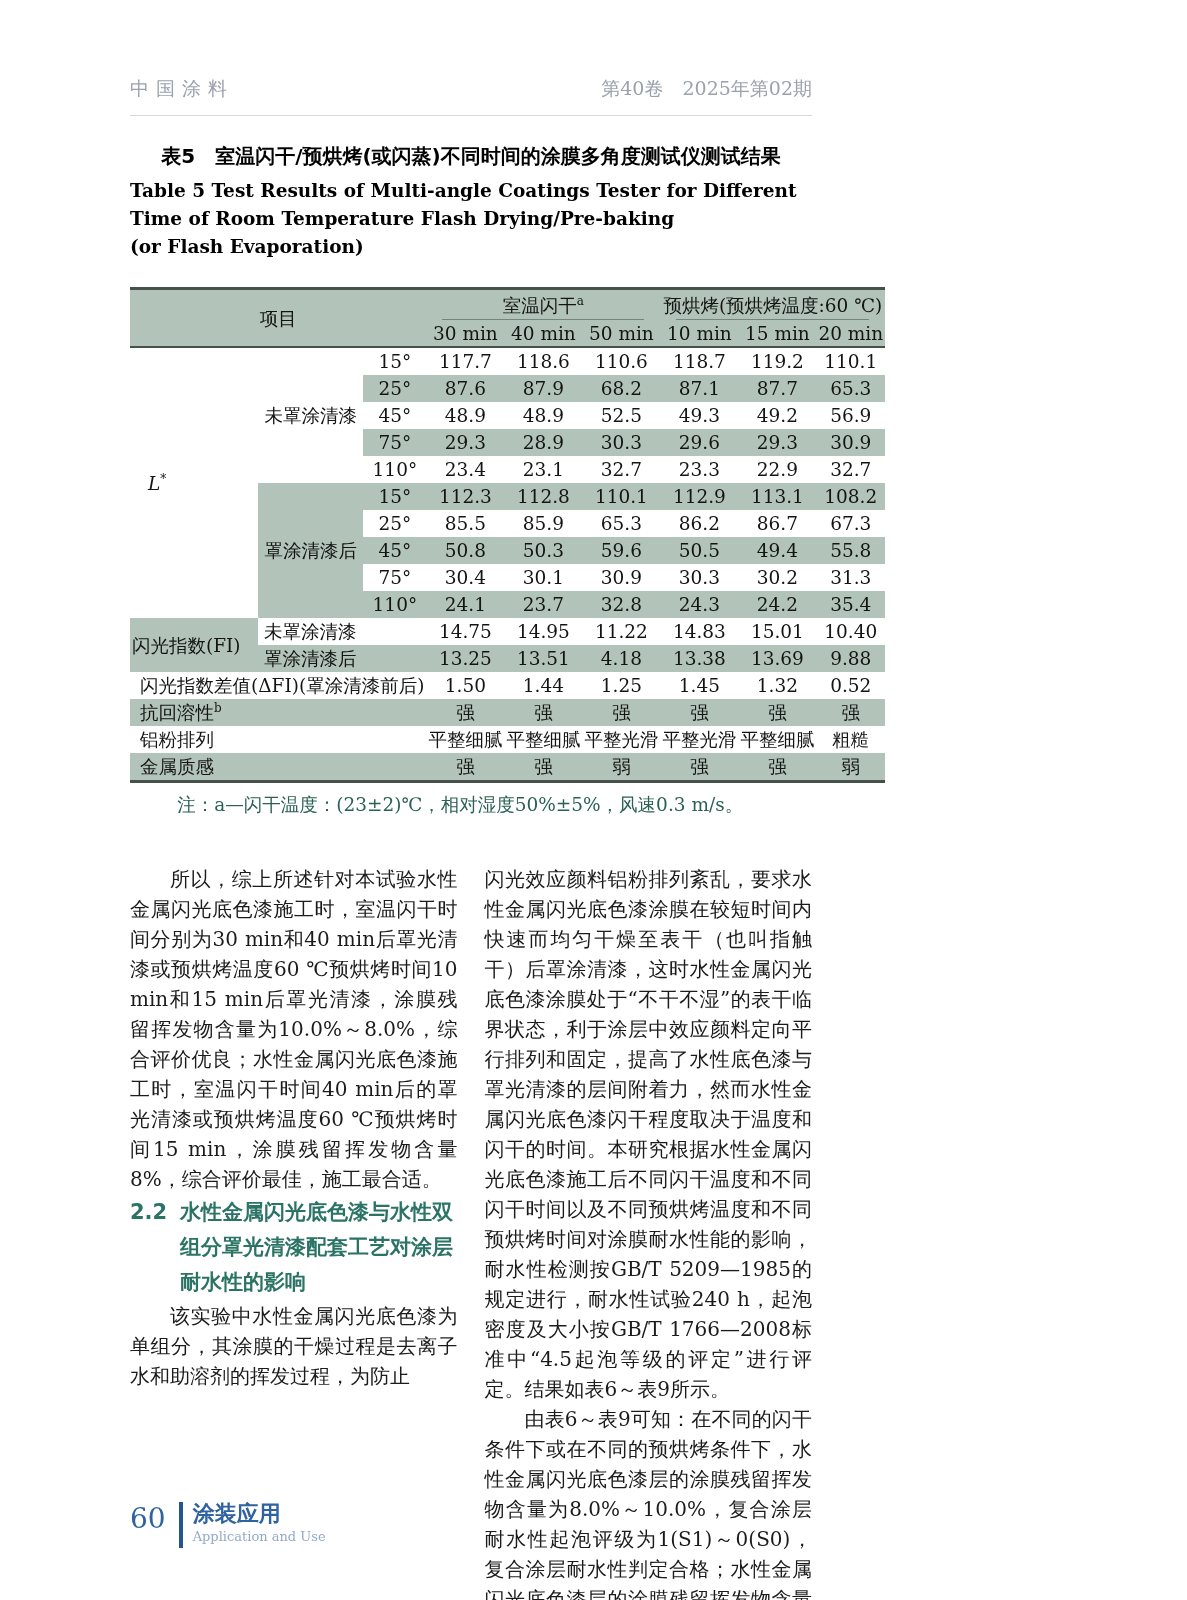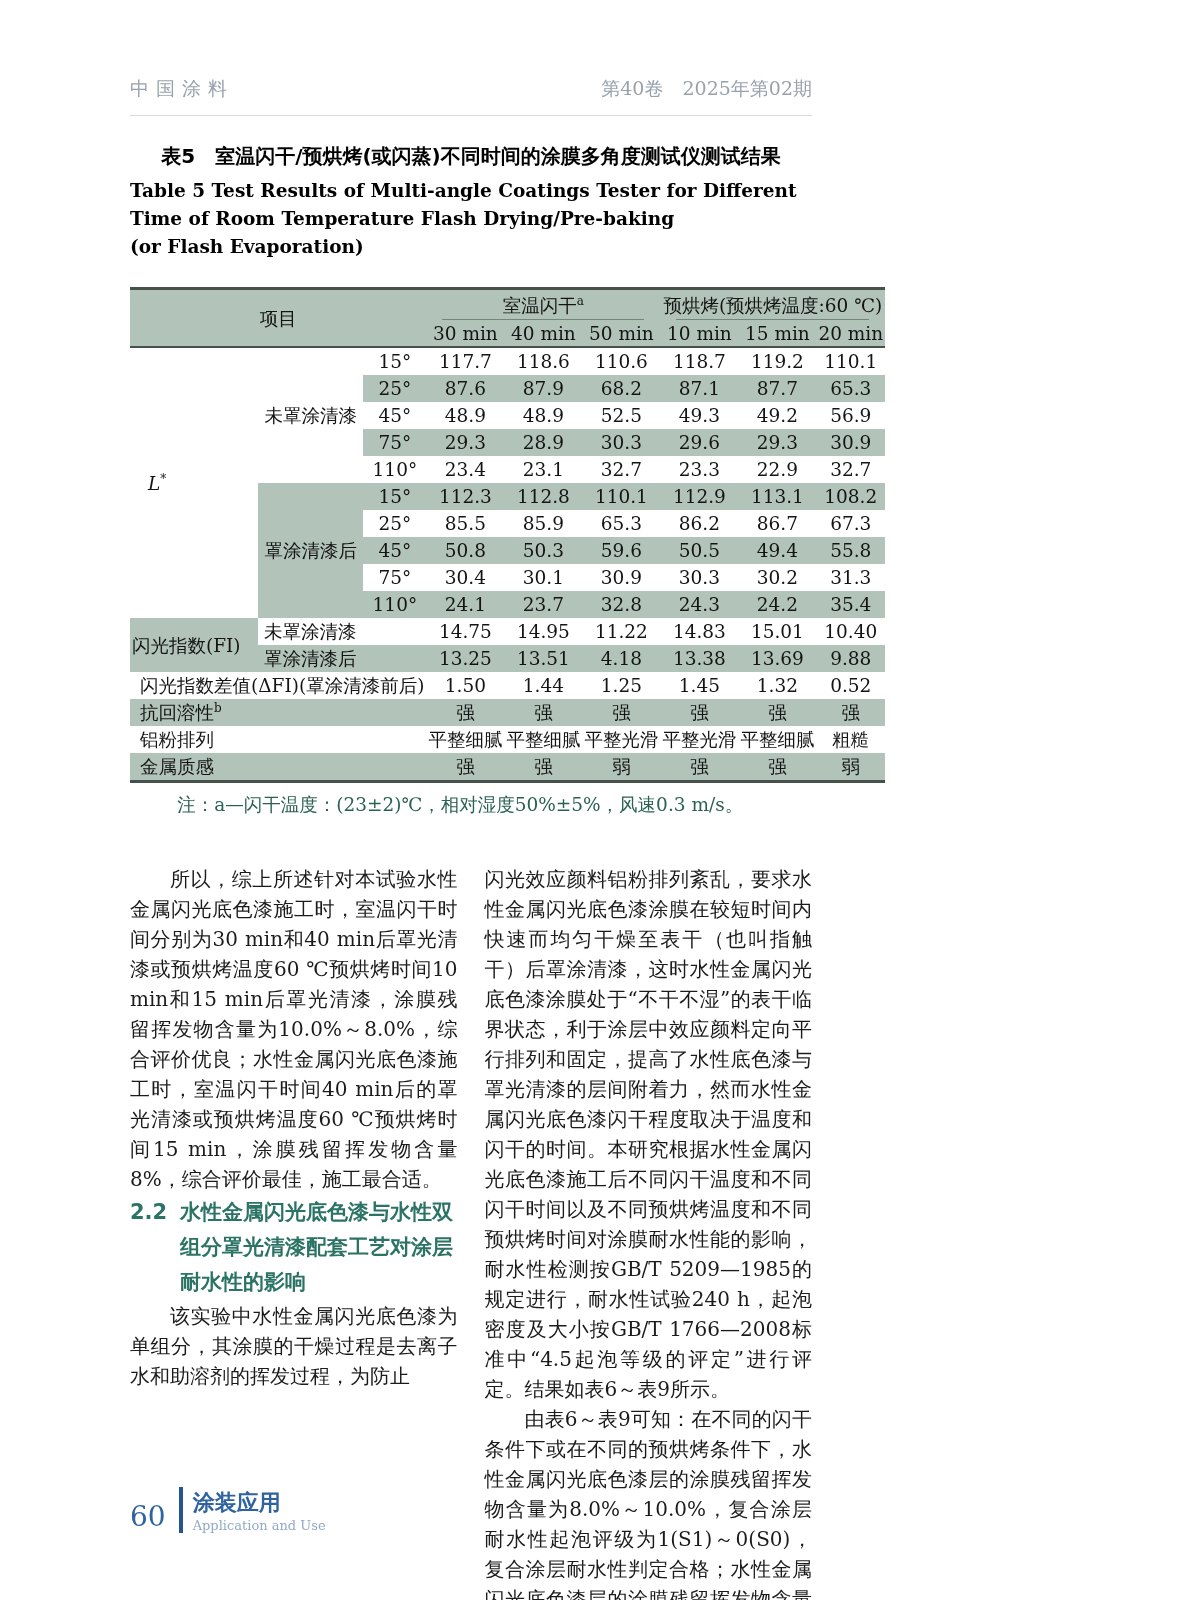--- a/index.html
+++ b/index.html
@@ -85,22 +85,22 @@
     font-family:"DejaVu Sans", sans-serif;
     font-weight:bold; font-size:21px; line-height:35px;
     margin:1px 0;
     text-align:left;
   }
   .sec-num { width:50px; flex:none; }
   .sec-text { flex:1; }
 
   
   .page-footer {
-    position:absolute; left:130px; bottom:67px;
-    display:flex; align-items:flex-end;
+    position:absolute; left:130px; bottom:52px;
+    display:flex; align-items:flex-start;
   }
   .page-num { font-size:28px; color:#2f639f; margin-right:13px; }
   .footer-bar { width:4px; height:46px; background:#24558e; margin-right:10px; }
   .footer-zh {
     font-family:"DejaVu Sans", sans-serif;
     font-weight:bold; font-size:22px; color:#2f639f; line-height:24px;
   }
   .footer-en { font-size:13px; color:#93aac7; margin-top:3px; }
 </style>
 </head>

